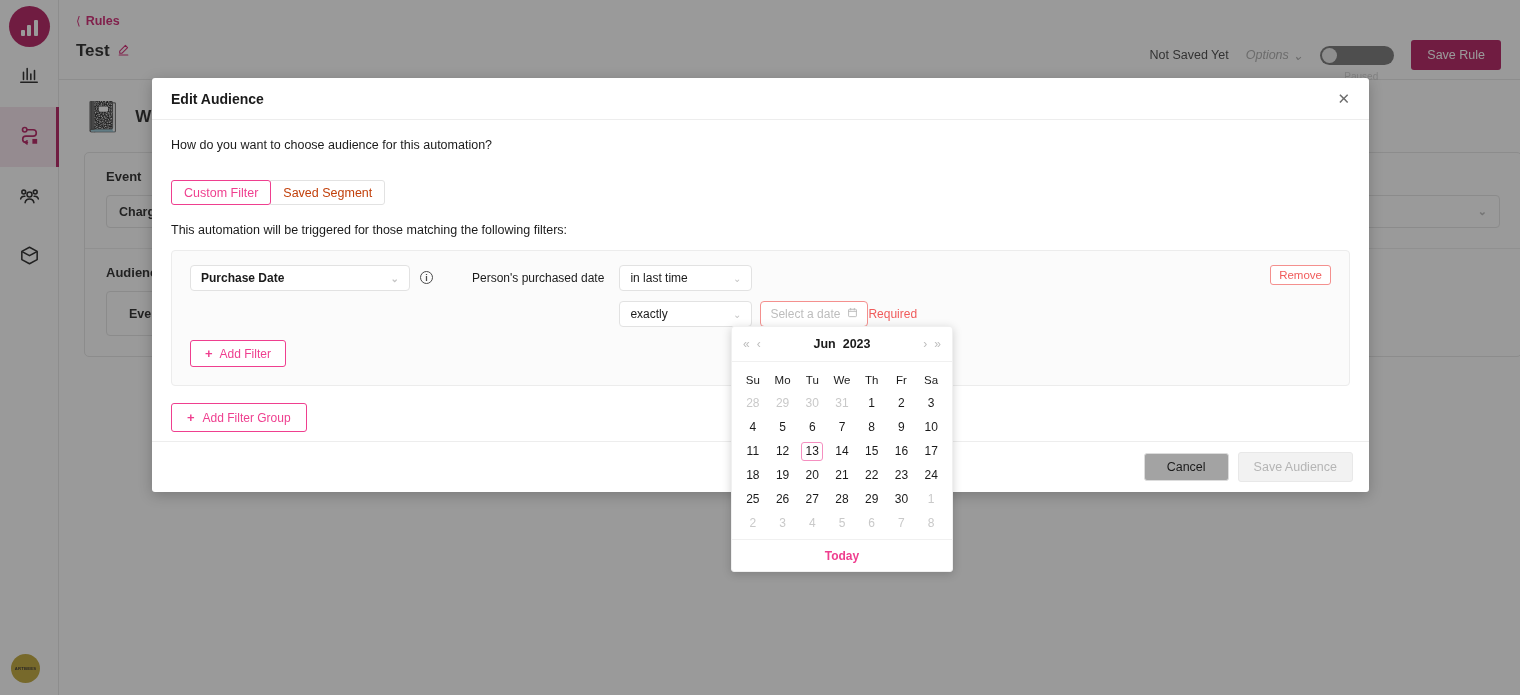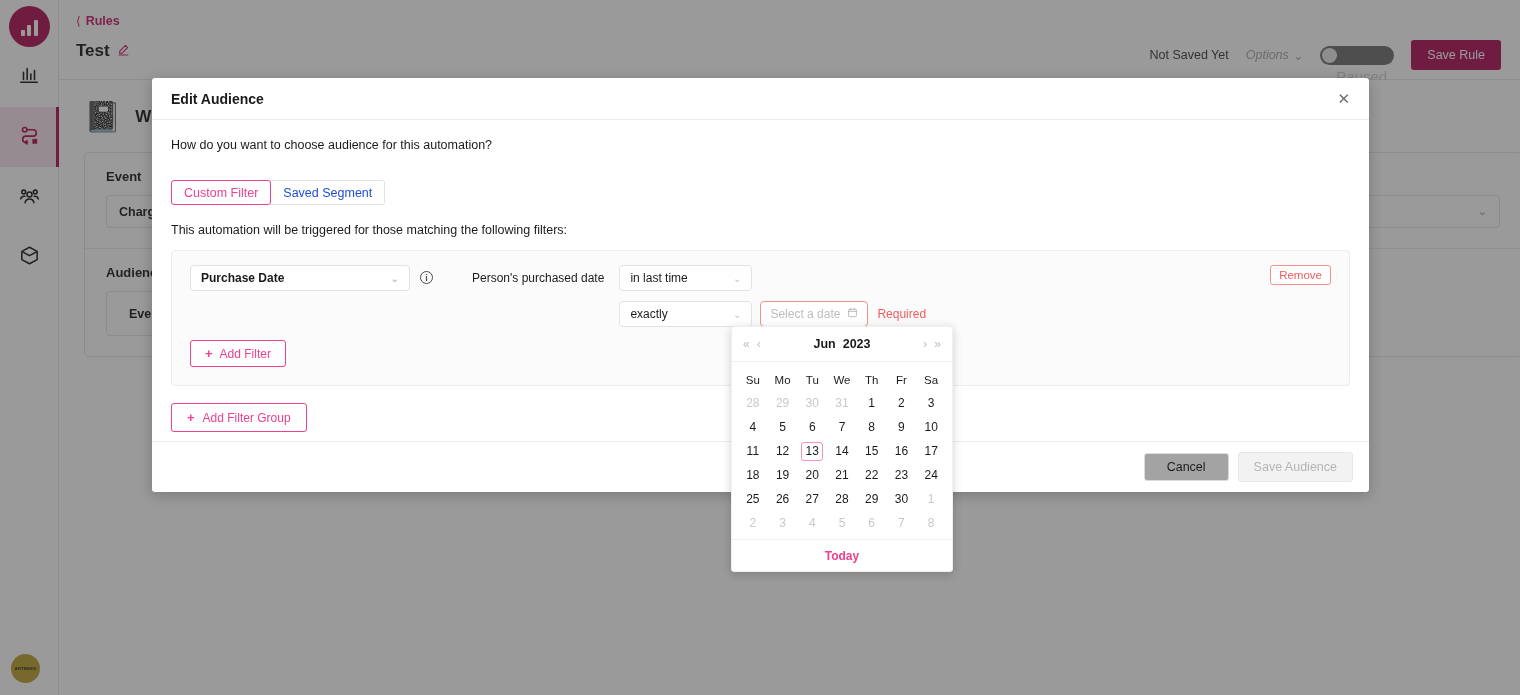--- a/index.html
+++ b/index.html
@@ -70,21 +70,21 @@
     display: flex; align-items: center; gap: 17px;
   }
   .not-saved { font-size: 12.5px; color: #3b3b3b; }
   .options-btn { font-size: 12.5px; color: #a8a8a8; display: flex; gap: 4px; align-items:center;font-style:italic;}
   .toggle {
     width: 74px; height: 19px; border-radius: 10px; background: #707070;
     display: flex; align-items: center; padding: 2px; position: relative;
   }
   .toggle .knob { width: 15px; height: 15px; border-radius: 50%; background: #e9e9e9; }
   .toggle .tlabel {
-    position: absolute; left: 16px; font-size: 15px; color: #d2d2d2; margin-top: 43px;
+    position: absolute; left: 24px; font-size: 10px; color: #d2d2d2; margin-top: 43px;
   }
   .save-rule {
     background: #b01257; color: #fff; border: none; border-radius: 3px;
     font-size: 12.5px; padding: 8px 16px; font-family: inherit;
   }
 
   
   .canvas { position: absolute; left: 59px; top: 80px; right:0; bottom:0; background:#fff; }
   .flow-head {
     position: absolute; left: 25px; top: 22px;
@@ -127,21 +127,21 @@
   .modal-title { font-size: 14px; font-weight: 700; color: #1b1b1b; }
   .modal-close { font-size: 15px; color: #6d6d6d; line-height: 1; }
 
   .modal-body { padding: 18px 19px 0; }
   .q-label { font-size: 12.5px; color: #1b1b1b; }
 
   .seg-group { display: flex; margin-top: 28px; }
   .seg {
     height: 25px; padding: 0 12px; display: flex; align-items: center;
     font-size: 12.5px; background: #fff; border: 1px solid #e2e2e2;
-    color: #1d4ed8;
+    color: #c2410c;
   }
   .seg:first-child { border-radius: 3px 0 0 3px; }
   .seg:last-child { border-radius: 0 3px 3px 0; margin-left: -1px; }
   .seg.active {
     color: #ef3f8f; border-color: #ef3f8f; border-radius: 3px; z-index: 2;
   }
 
   .trig-label { font-size: 12.5px; color: #1b1b1b; margin-top: 18px; }
 
   .filter-panel {
@@ -162,21 +162,21 @@
     display: flex; align-items: center; justify-content: center; font-weight: 700;
   }
   .op-text { font-size: 12px; color: #1b1b1b; margin: 6px 0 0 39px; }
   .fld-op { width: 133px; margin-left: 15px; }
   .fld-row2 { display: flex; padding: 10px 18px 0 0; }
   .date-input {
     width: 108px; height: 26px; border: 1px solid #f4908e; border-radius: 4px;
     background: #fff; display: flex; align-items: center; justify-content: space-between;
     padding: 0 9px; font-size: 12px; color: #bdbdbd; margin-left: 8px;
   }
-  .required { font-size: 12px; color: #f05b5b; margin-left: 9px; line-height: 26px; }
+  .required { font-size: 12px; color: #f05b5b; line-height: 26px; }
   .remove-btn {
     position: absolute; right: 18px; top: 14px;
     border: 1px solid #f4908e; color: #f05b5b; background: #fff;
     border-radius: 3px; font-size: 11.5px; padding: 3px 8px; font-family: inherit;
   }
   .add-filter {
     position: absolute; left: 18px; bottom: 18px;
     border: 1px solid #ef3f8f; color: #ef3f8f; background: #fff;
     border-radius: 3px; font-size: 12px; padding: 5px 14px;
     display: flex; align-items: center; gap: 7px; font-family: inherit;

